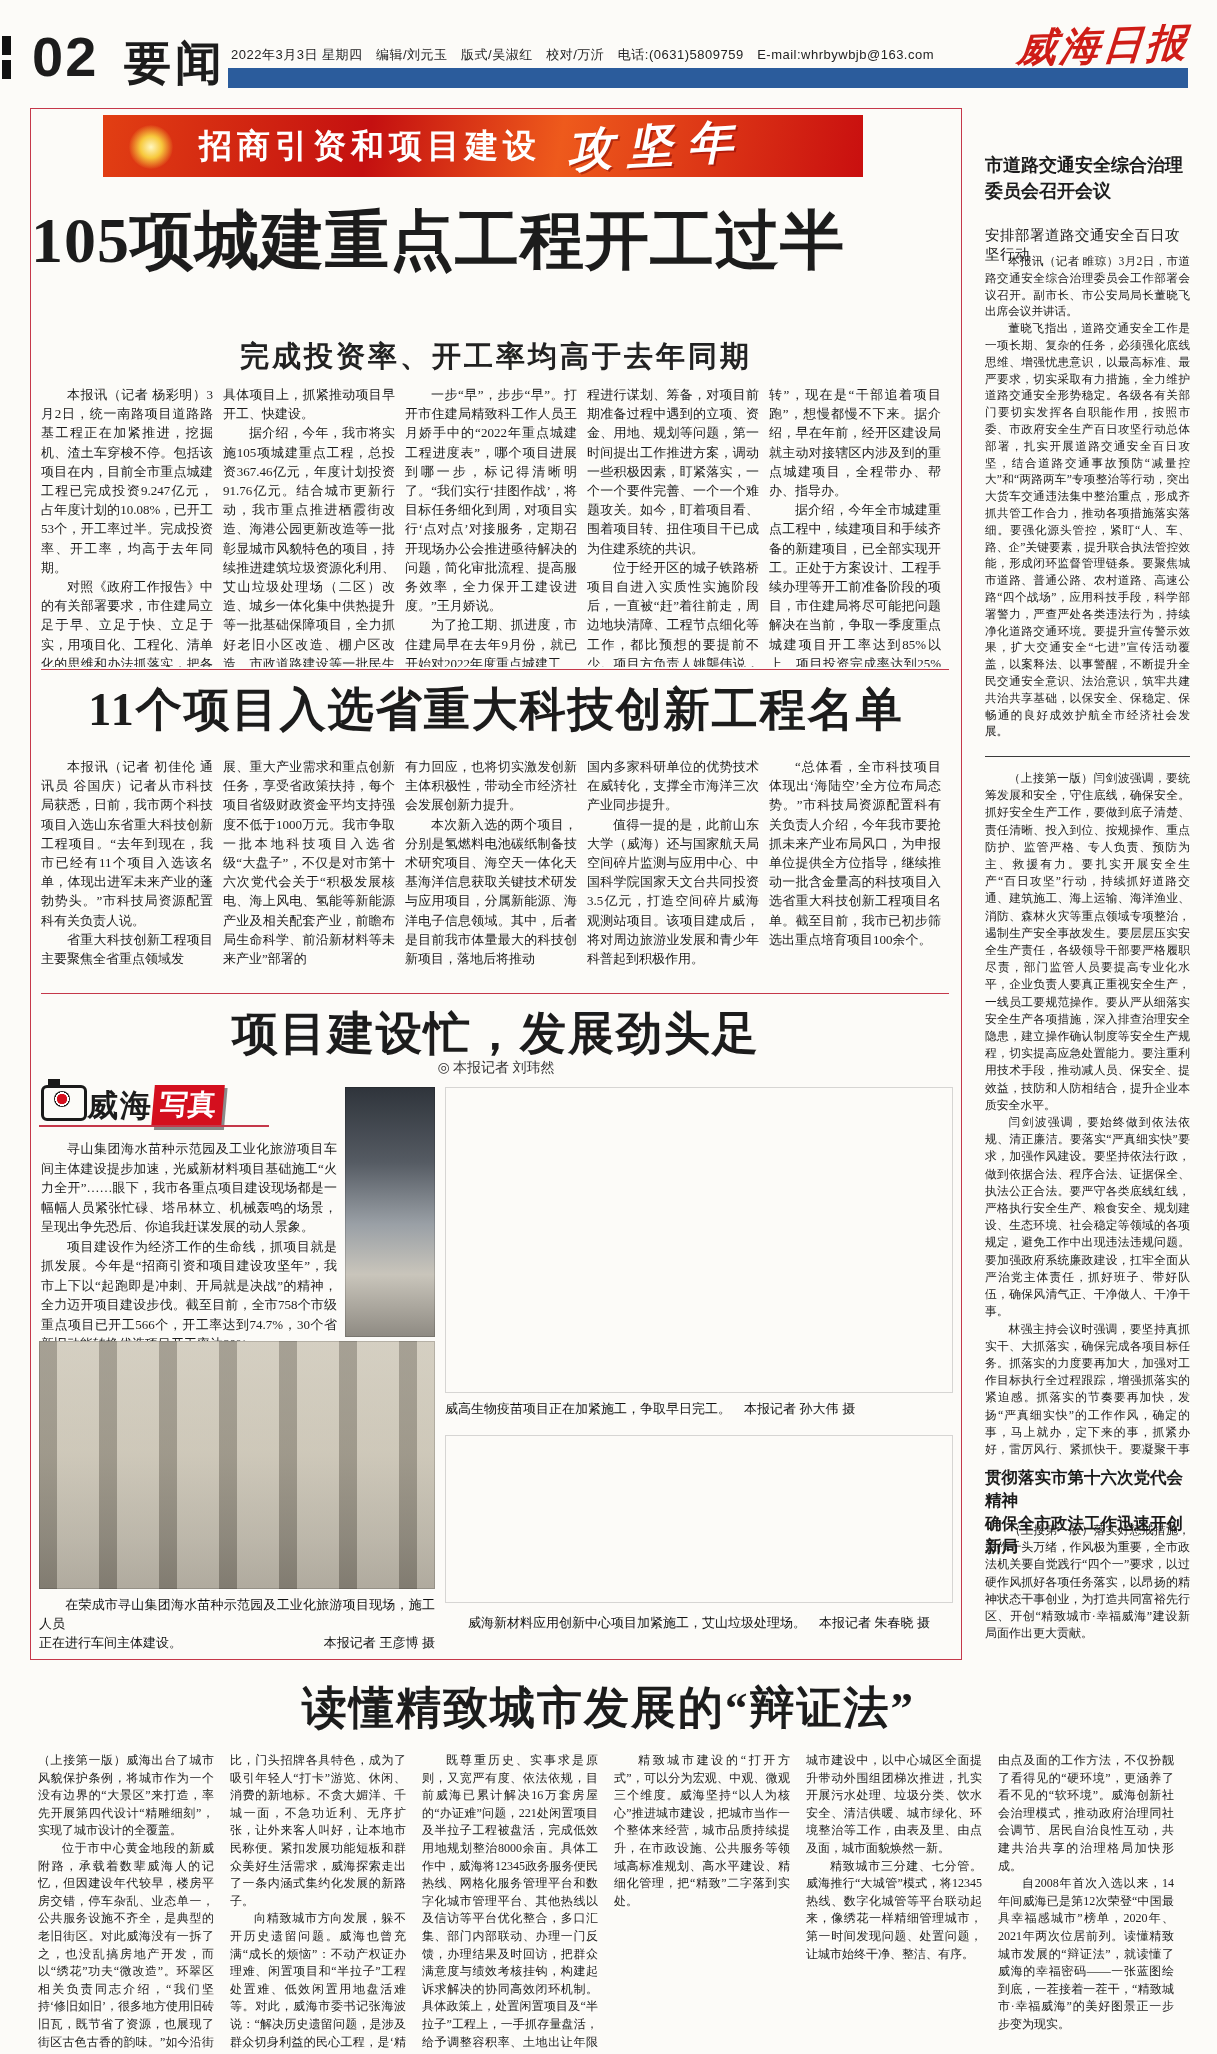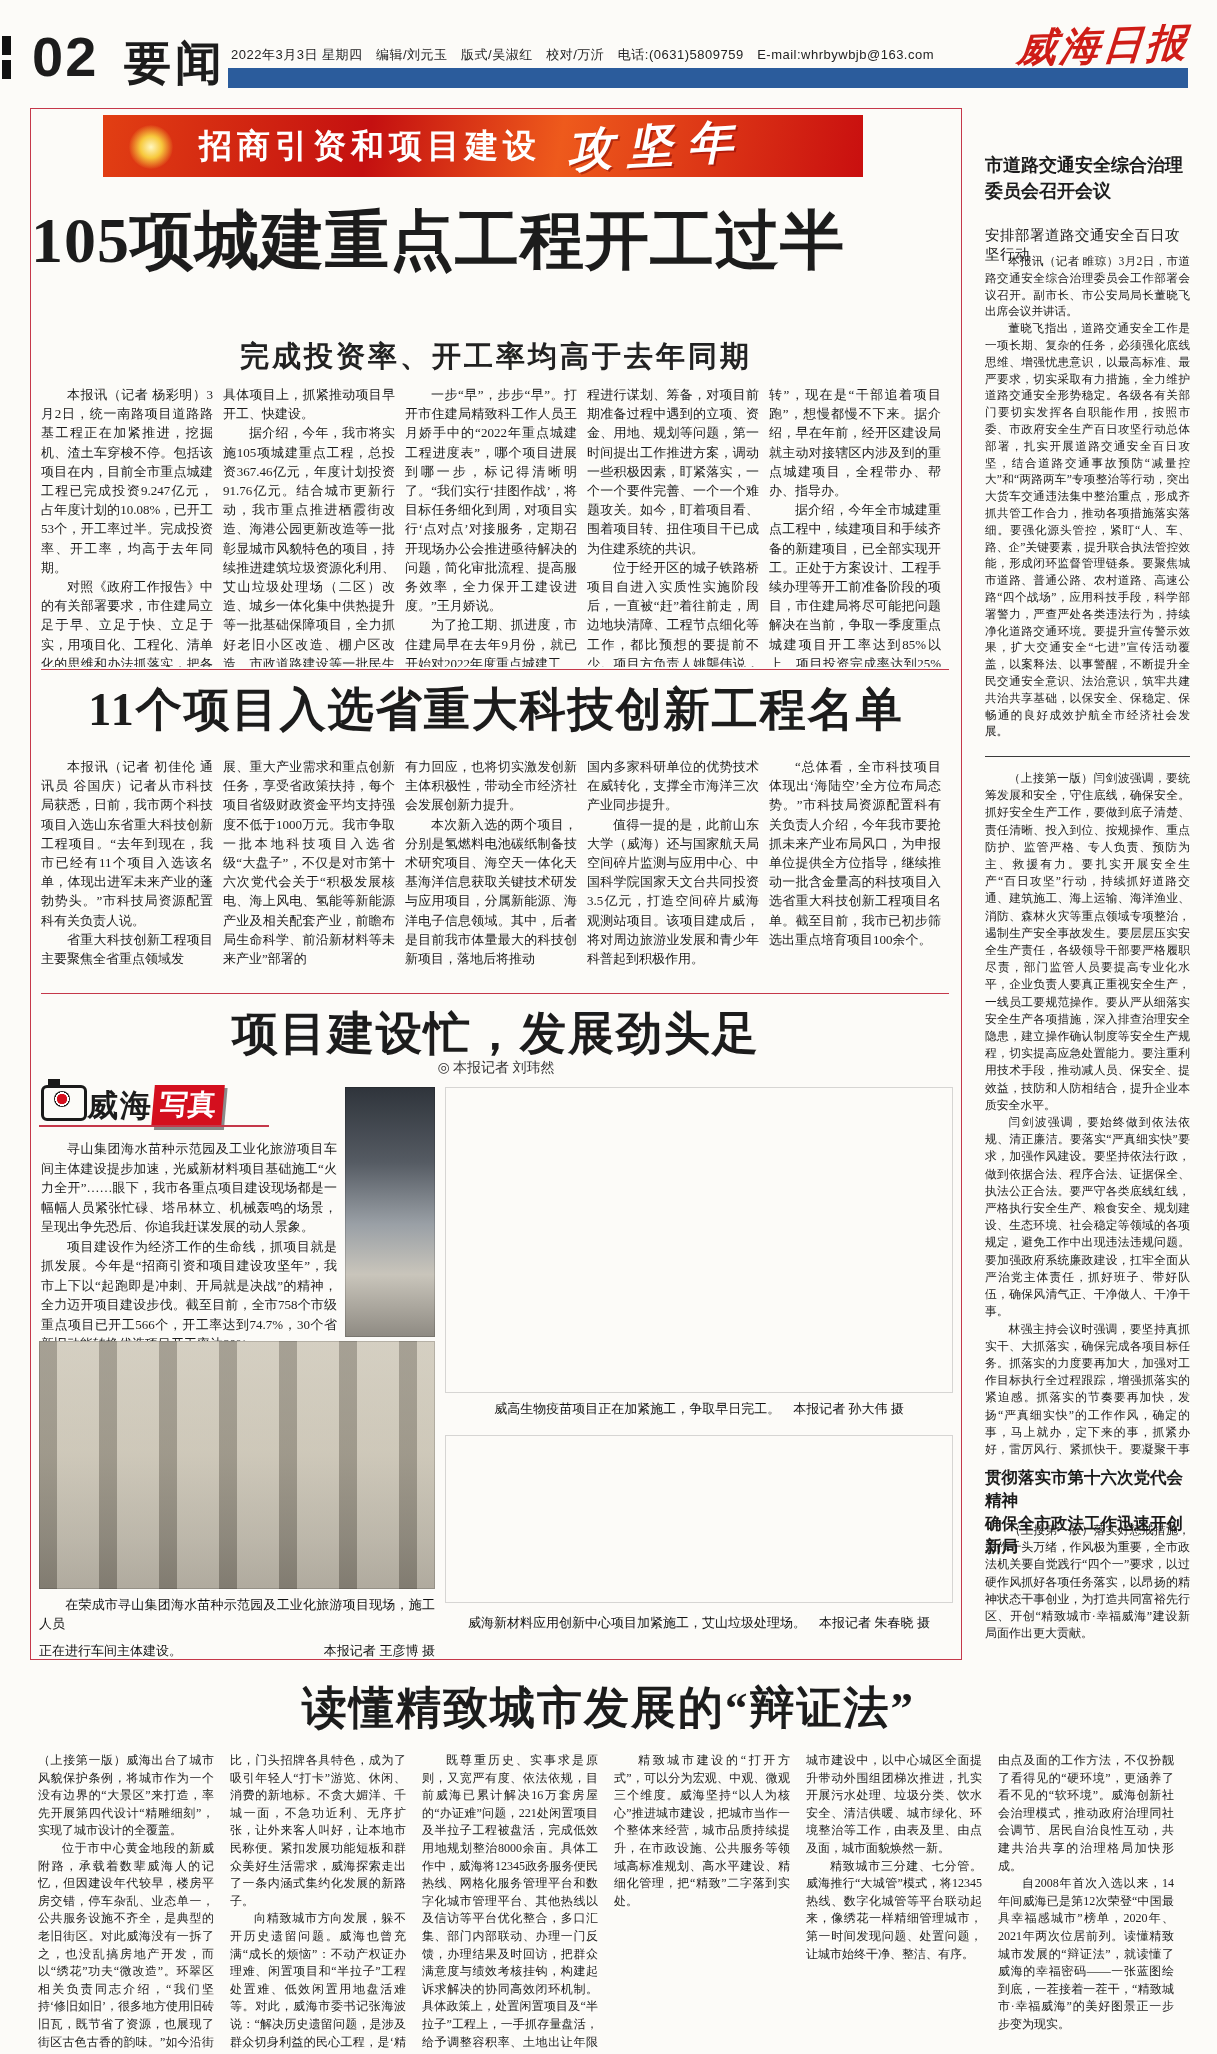--- a/index.html
+++ b/index.html
@@ -64,23 +64,23 @@
        repeating-linear-gradient(90deg,rgba(120,115,105,.55) 0 18px,rgba(205,200,188,.55) 18px 60px),
        linear-gradient(180deg,#ded8c9 0%,#cfc8b6 45%,#a8a294 80%,#8c867a 100%);}
   #photo-excavator{left:414px;top:1326px;width:508px;height:168px;
      background:
        radial-gradient(circle at 62% 55%,rgba(226,160,50,.95) 0 9%,rgba(0,0,0,0) 10%),
        linear-gradient(180deg,#b9c6d4 0%,#dfe4e7 34%,#d9c9a6 55%,#c9b astur 0),
        linear-gradient(180deg,rgba(0,0,0,0) 52%,#d6c5a0 52%,#c4b28c 100%),
        linear-gradient(180deg,#adbccb 0%,#e3e7ea 50%);}
   .caption{font-size:13px;line-height:19px;color:#111;
      font-family:"Liberation Sans","DejaVu Sans",sans-serif;}
-  #caption-main{left:414px;top:1290px;width:508px;text-align:center;font-family:Liberation Serif, serif;}
+  #caption-main{left:414px;top:1290px;width:508px;text-align:left;}
   #caption-pipes{left:8px;top:1486px;width:396px;text-align:justify;}
-  #caption-pipes .credit-row{display:flex;justify-content:space-between;margin-top:8px;}
+  #caption-pipes .credit-row{display:flex;justify-content:space-between;}
   #caption-excavator{left:414px;top:1504px;width:508px;text-align:center;}
   
   .rail{left:985px;width:205px;}
   #rail-headline{top:152px;font-size:18px;font-weight:900;line-height:26px;}
   #rail-subhead{top:226px;font-size:14.5px;font-weight:500;letter-spacing:.5px;}
   #rail-body{top:254px;height:492px;font-size:11.6px;line-height:16.8px;overflow:hidden;}
   #rail-body p,#rail-continued p,#rail-politics-body p{margin:0;text-indent:2em;text-align:justify;}
   #rail-divider{top:756px;border-top:1px solid #3a3a3a;width:205px;}
   #rail-continued{top:770px;height:688px;font-size:11.8px;line-height:17.2px;overflow:hidden;}
   #rail-politics-h{top:1466px;font-size:16.5px;font-weight:900;line-height:23px;}

